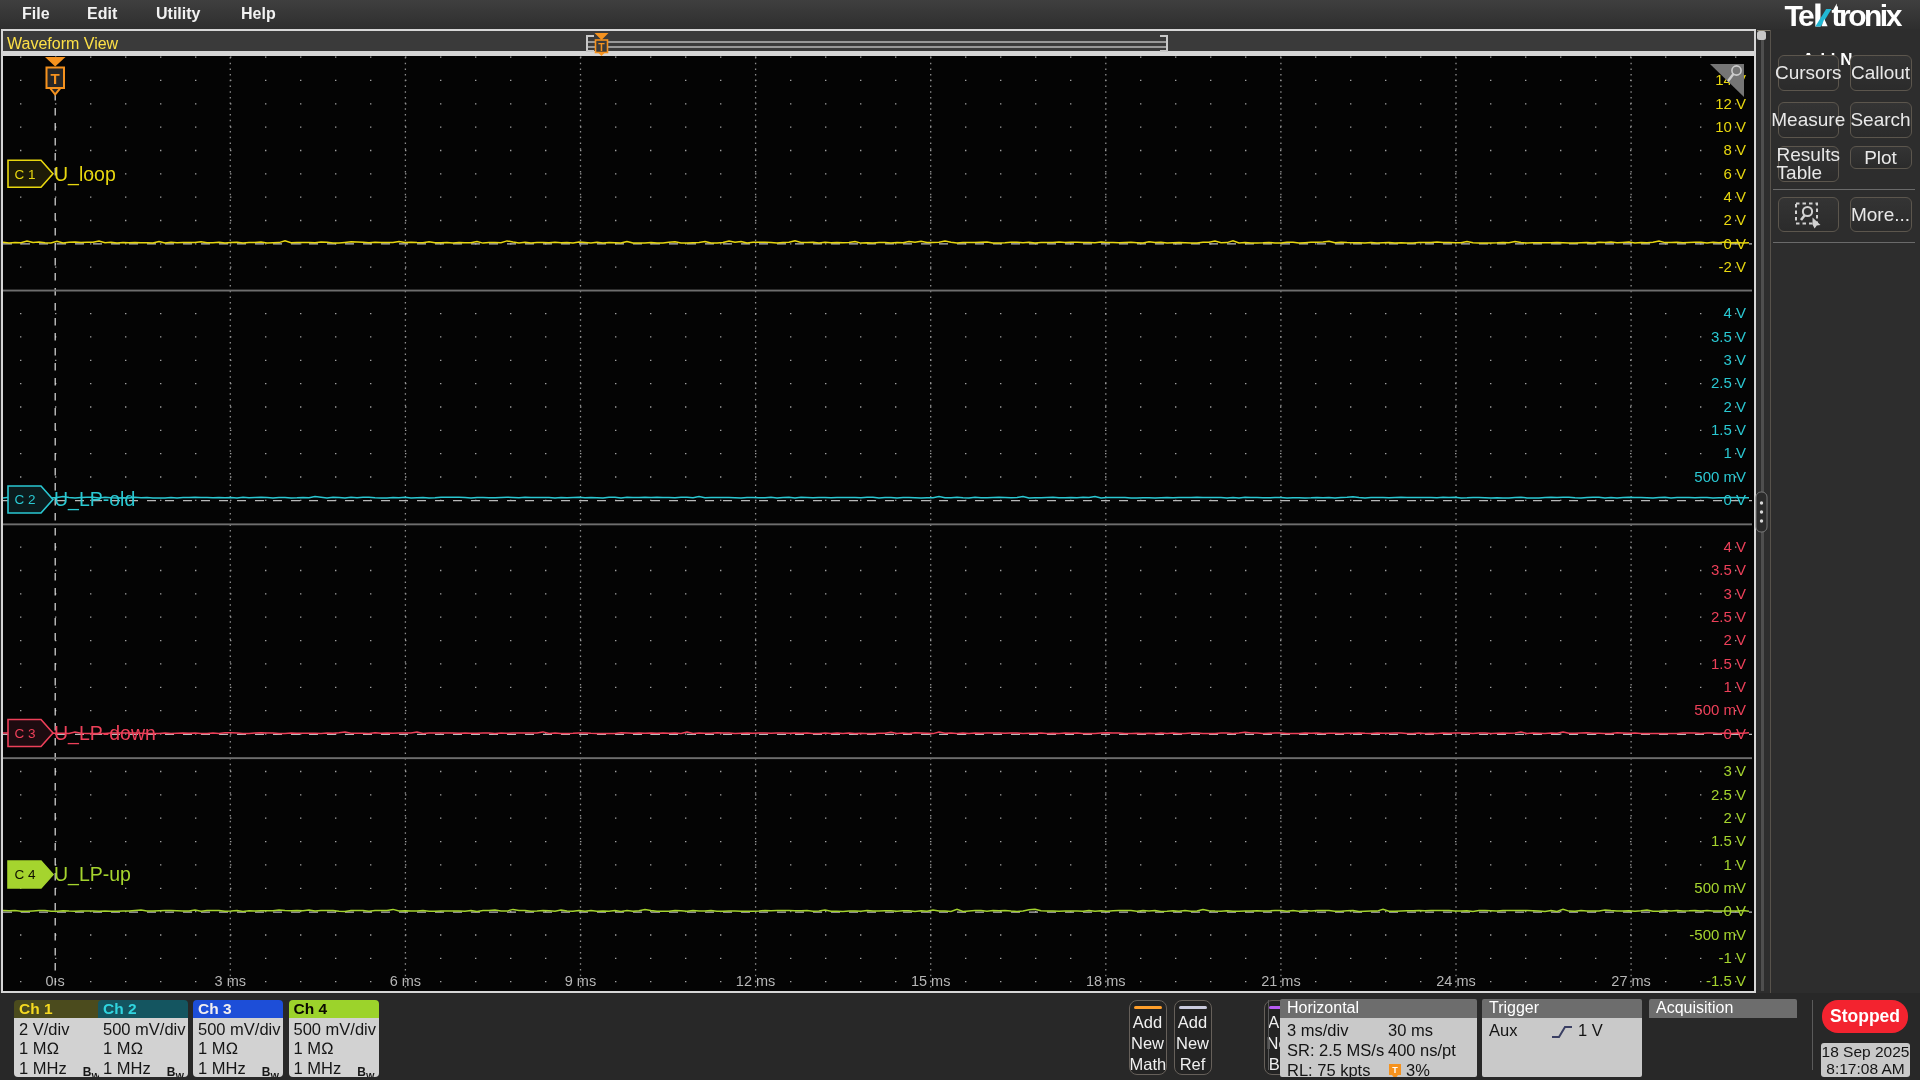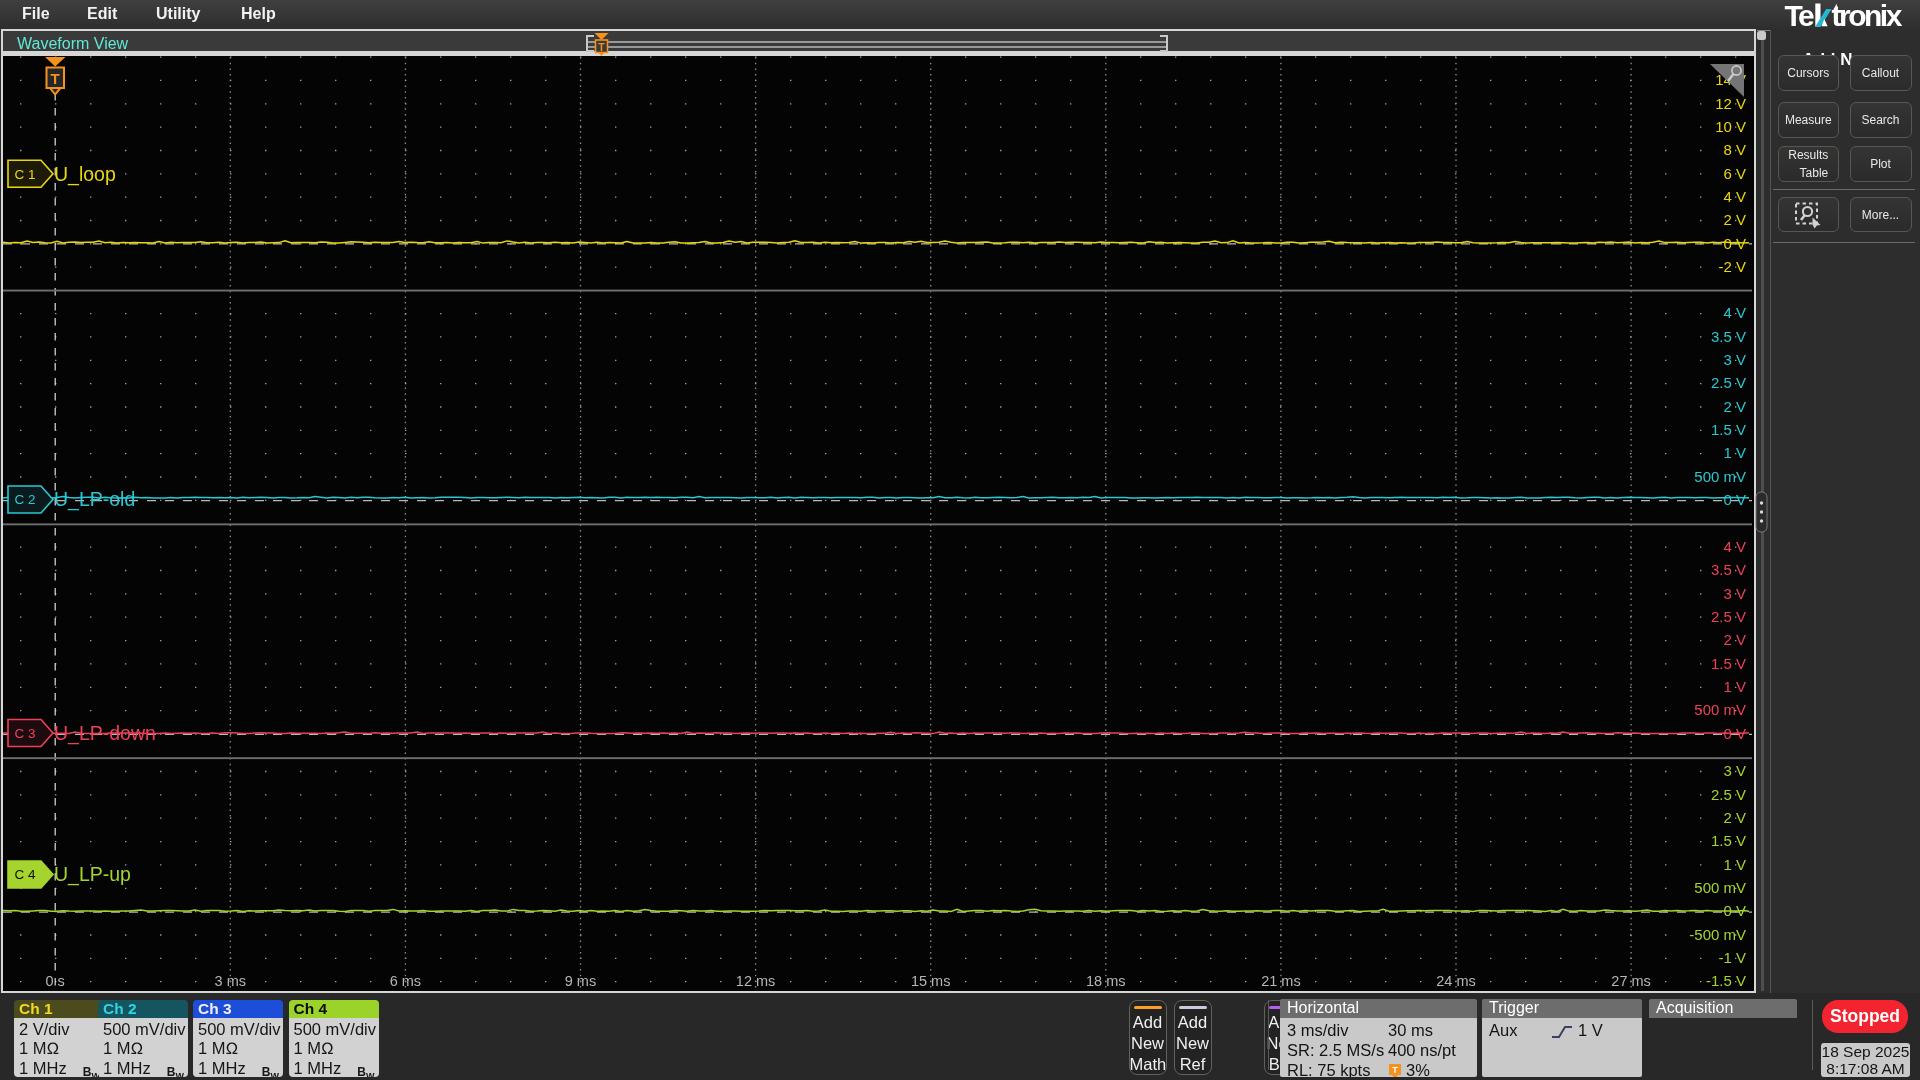--- a/index.html
+++ b/index.html
@@ -1,22 +1,22 @@
 <!DOCTYPE html>
 <html><head><meta charset="utf-8"><style>
 *{margin:0;padding:0;box-sizing:border-box}
 body{width:1920px;height:1080px;background:#2d2d2d;font-family:"Liberation Sans",sans-serif;position:relative;overflow:hidden}
 .abs{position:absolute}
 .menubar{left:0;top:0;width:1920px;height:29px;background:linear-gradient(#3f3f3f,#2e2e2e)}
 .menuitem{position:absolute;top:5px;color:#f2f2f2;font-size:16px;font-weight:600}
 .wborder{left:1px;top:29px;width:1755px;height:964px;background:#d6d6d6}
-.titlebar{left:3px;top:31px;width:1751px;height:20px;background:#3a3a3a;color:#5eead4;font-size:16px;line-height:25px;padding-left:14px}
+.titlebar{left:3px;top:31px;width:1751px;height:20px;background:#3a3a3a;color:#fde047;font-size:16px;line-height:25px;padding-left:4px}
 .plot{left:3px;top:56px;width:1751px;height:935px;background:#040404}
 .sidebar{left:1770px;top:30px;width:150px;height:963px;background:#2d2d2d;border-left:1px solid #57524b}
-.sbtn{position:absolute;background:linear-gradient(#343434,#2b2b2b);border:1px solid #5c564d;border-radius:6px;color:#e8e8e8;font-size:12px;display:flex;align-items:center;justify-content:center;text-align:right;line-height:18px}
+.sbtn{position:absolute;background:linear-gradient(#343434,#2b2b2b);border:1px solid #5c564d;border-radius:6px;color:#e8e8e8;font-size:19px;display:flex;align-items:center;justify-content:center;text-align:left;line-height:18px}
 .bottombar{left:0;top:993px;width:1920px;height:87px;background:#282828}
 .chbadge{position:absolute;top:7px;width:90px;height:77px;border-radius:4px;overflow:hidden}
 .chhead{height:17.5px;font-size:15.5px;font-weight:600;padding-left:5px;line-height:17px}
 .chbody{height:71px;background:#d2d2d2;color:#161616;font-size:16.5px;padding:2px 0 6px 5px;line-height:19.5px;position:relative}
 .bw{position:absolute;right:4px;bottom:2px;font-size:12px;font-weight:700;color:#161616}
 .bw sub{font-size:9px}
 .addbtn{position:absolute;top:6.5px;width:38px;height:75px;background:#232323;border:1px solid #66605a;border-radius:8px;color:#f0f0f0;font-size:16.5px;text-align:center;line-height:21px;padding-top:11px}
 .addbtn .bar{position:absolute;top:5px;left:4px;width:28px;height:3.5px;border-radius:2px}
 .panel{position:absolute;top:6px;height:78px;border-radius:2px;overflow:hidden}
 .phead{height:18.5px;background:#6d6d6d;color:#fff;font-size:16px;line-height:18px;padding-left:7px}
@@ -194,21 +194,21 @@
     <circle cx="6.5" cy="31" r="1.7" fill="#d8d8d8"></circle>
   </svg>
 <div class="abs sidebar">
   <div style="text-align:center;color:#fff;font-weight:700;font-size:17px;margin-top:20px">Add New...</div>
 </div>
 <div class="sbtn" style="left:1777.5px;top:54.5px;width:61.5px;height:36px">Cursors</div>
 <div class="sbtn" style="left:1849.5px;top:54.5px;width:62px;height:36px">Callout</div>
 <div class="sbtn" style="left:1777.5px;top:101.5px;width:61.5px;height:36px">Measure</div>
 <div class="sbtn" style="left:1849.5px;top:101.5px;width:62px;height:36px">Search</div>
 <div class="sbtn" style="left:1777.5px;top:146px;width:61.5px;height:36px">Results<br>Table</div>
-<div class="sbtn" style="left:1849.5px;top:146px;width:62px;height:36px">Plot</div>
+<div class="sbtn" style="left:1849.5px;top:146px;width:62px;height:23px">Plot</div>
 <div class="hsep" style="top:189px"></div>
 <div class="sbtn" style="left:1777.5px;top:197px;width:61.5px;height:35px">
 <svg width="34" height="28" viewBox="0 0 34 28">
       <rect x="5" y="2.5" width="21" height="20" fill="none" stroke="#d2d2d2" stroke-width="2" stroke-dasharray="3.5 3"></rect>
       <circle cx="16.5" cy="10.5" r="4.6" fill="none" stroke="#d2d2d2" stroke-width="2"></circle>
       <line x1="13.5" y1="14.5" x2="10" y2="19" stroke="#d2d2d2" stroke-width="2.6"></line>
       <polygon points="21.5,16.5 29.5,24 25.8,24.6 23.6,27.6 21.5,23.5" fill="#d2d2d2"></polygon>
     </svg>
 </div>
 <div class="sbtn" style="left:1849.5px;top:197px;width:62px;height:35px">More...</div>

